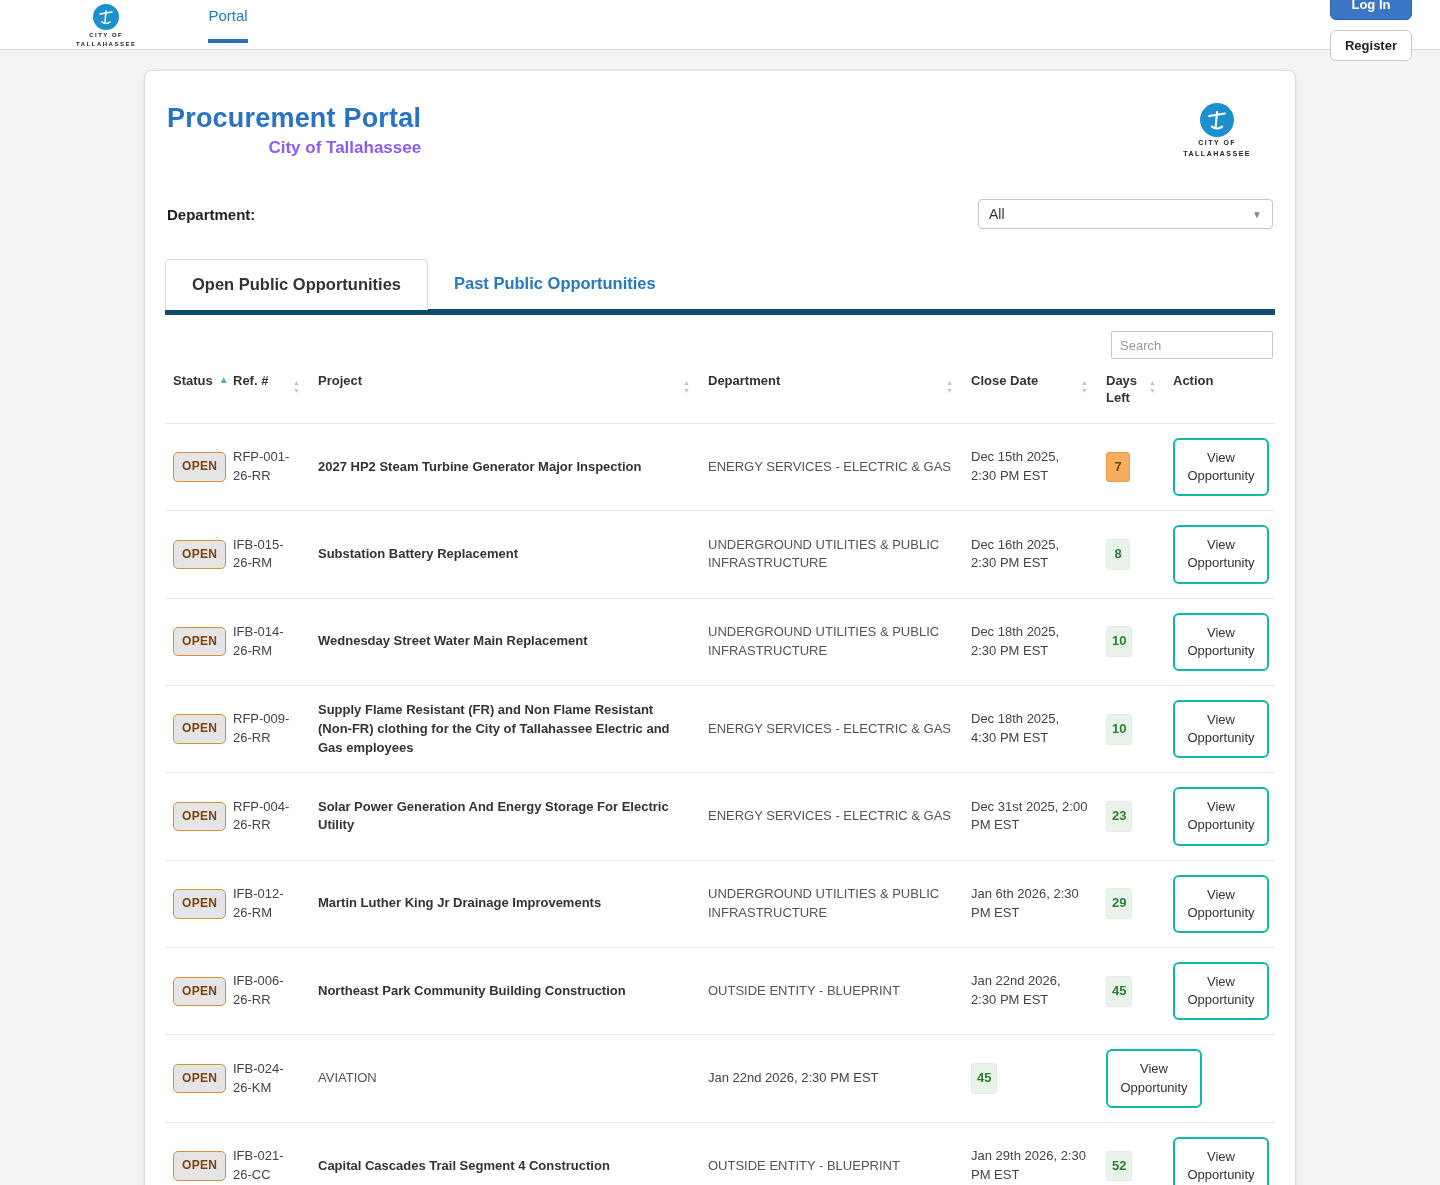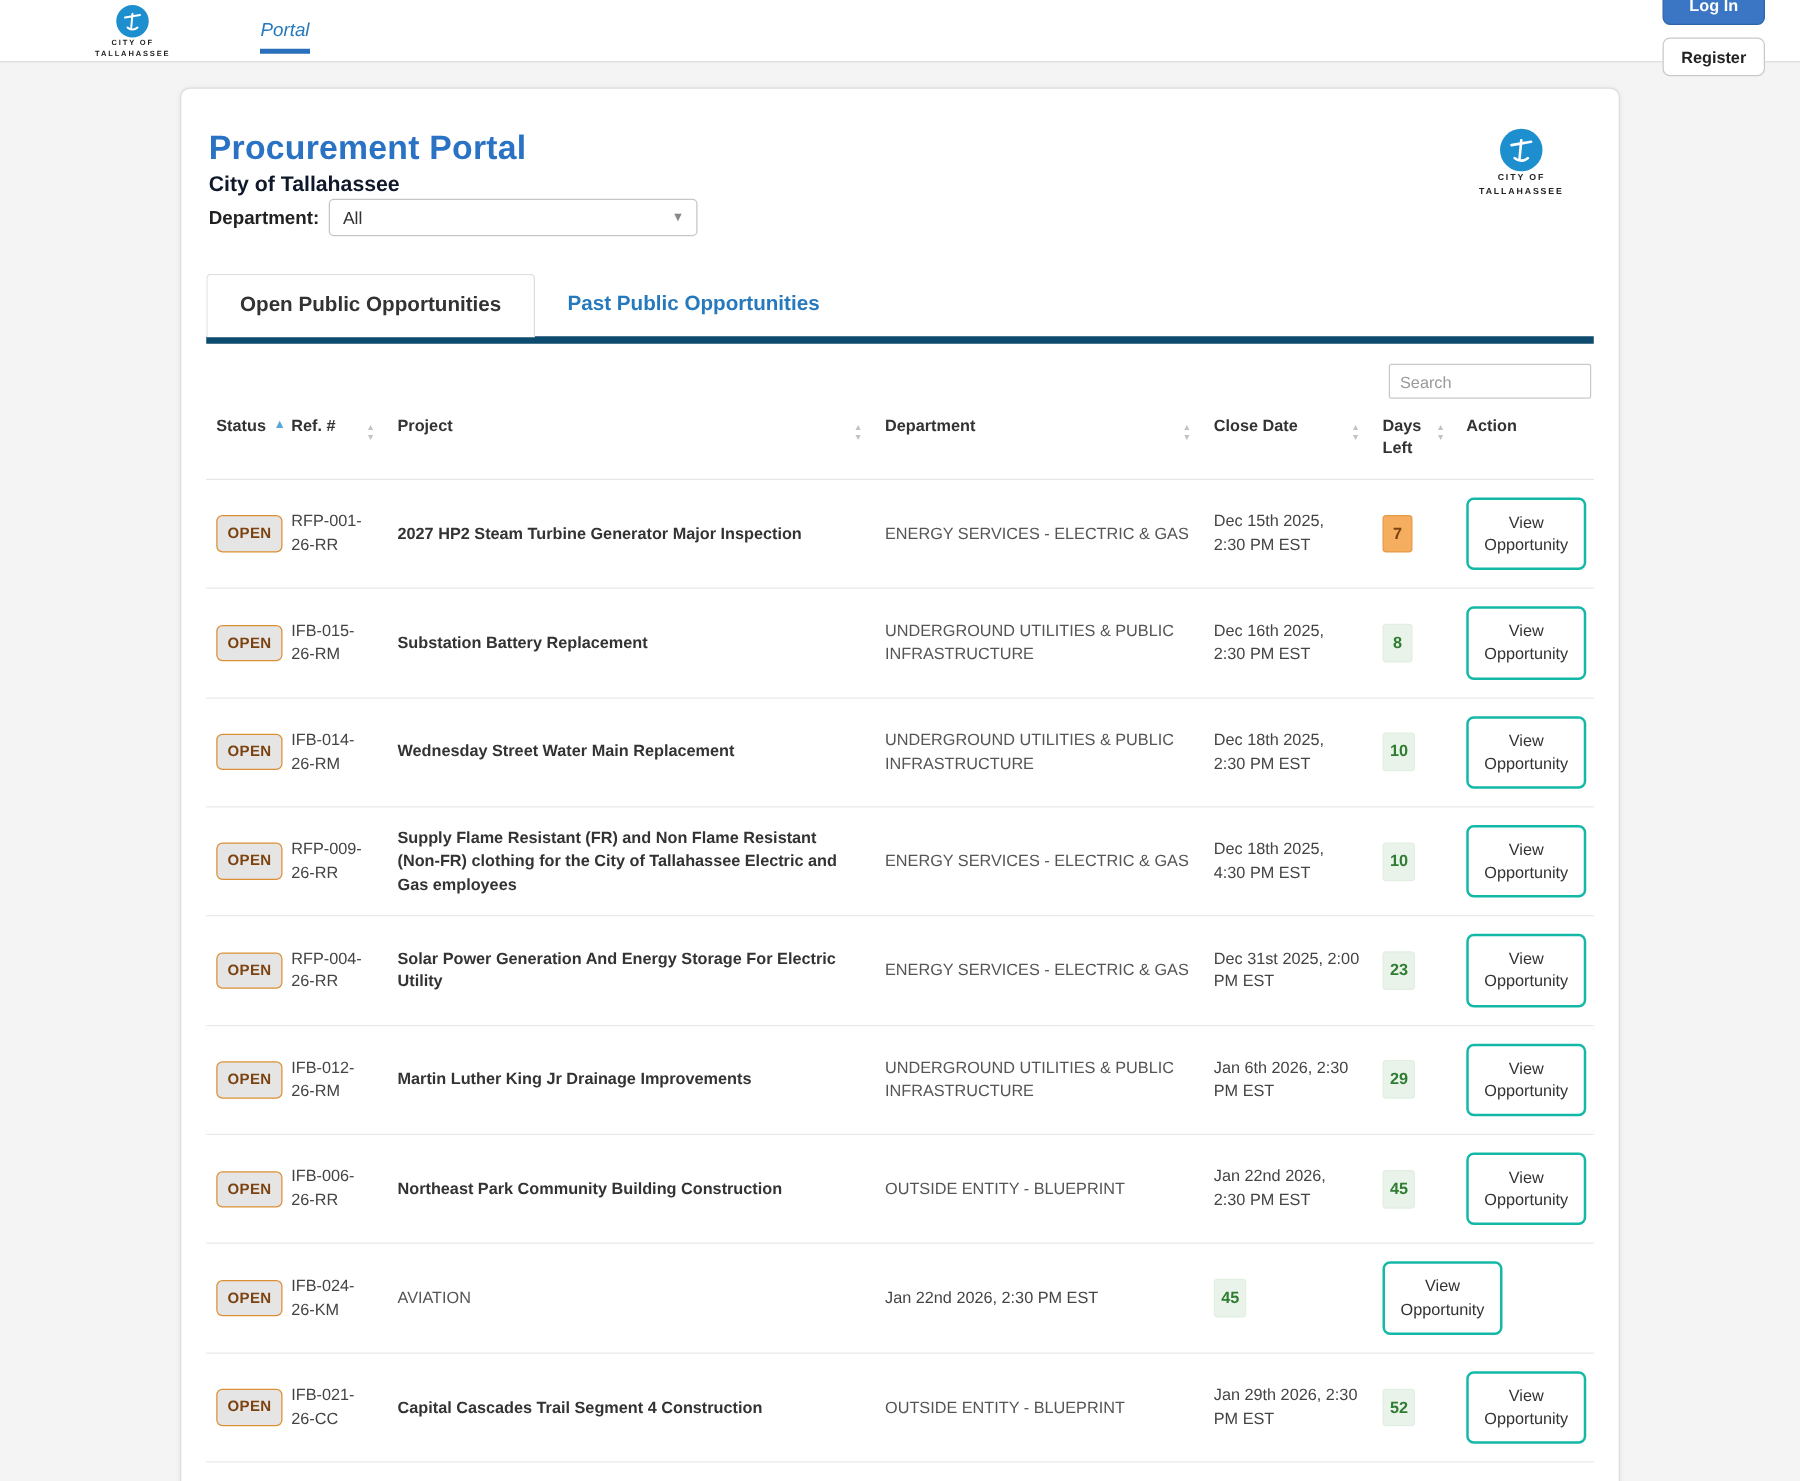--- a/index.html
+++ b/index.html
@@ -6,42 +6,42 @@
   html,body { width:1440px; height:1185px; }
   body { font-family:"Liberation Sans", sans-serif; background:#f4f4f4; color:#333; }
 
   
   .navbar { height:50px; background:#fff; border-bottom:1px solid #d9d9d9;
             display:flex; align-items:center; padding:0 28px; position:relative; }
   .brand { display:flex; flex-direction:column; align-items:center; margin-left:48px; padding-top:4px; }
   .brand-circle { width:26px; height:26px; border-radius:50%; background:#1e8fce; position:relative; }
   .brand-circle svg { position:absolute; inset:0; }
   .brand-text { font-size:6px; font-weight:bold; letter-spacing:1.5px; color:#222; text-align:center; line-height:1.5; margin-top:1px; }
-  .nav-portal { margin-left:72px; height:36px; display:flex; align-items:center; position:relative;font-style:italic; }
+  .nav-portal { margin-left:72px; height:36px; display:flex; position:relative; }
   .nav-portal a { color:#2779bd; font-size:15px; text-decoration:none; }
   .nav-portal .active-bar { position:absolute; bottom:0; left:0; right:0; height:4px; background:#2a6fbb; }
   .nav-actions { margin-left:auto; display:flex; gap:10px;flex-direction:column; }
   .btn-login { background:#3a76c4; border:1px solid #2f64a8; color:#fff; font-weight:bold;
                font-size:13px; padding:7px 16px; border-radius:6px; cursor:pointer; }
   .btn-register { background:#fff; border:1px solid #c9c9c9; color:#222; font-weight:bold;
                   font-size:13px; padding:7px 14px; border-radius:6px; cursor:pointer; }
 
   
   .card { width:1152px; margin:20px auto 0; background:#fff; border:1px solid #ddd;
           border-radius:8px; box-shadow:0 1px 4px rgba(0,0,0,.08); padding:26px 20px 28px; }
 
   .card-header { display:flex; justify-content:space-between; align-items:flex-start; padding:6px 2px 0; }
   .page-title { color:#2a72c4; font-size:27px; font-weight:bold; letter-spacing:.2px; }
-  .page-subtitle { color:#0f172a; font-size:17px; font-weight:bold; margin-top:4px; }
+  .page-subtitle { color:#8b5cf6; font-size:17px; font-weight:bold; margin-top:4px;text-align:right; }
   .card-logo { display:flex; flex-direction:column; align-items:center; margin-right:22px; }
   .card-logo .brand-circle { width:34px; height:34px; }
   .card-logo .brand-text { font-size:7px; }
 
   
-  .filter-row { display:flex; align-items:center; padding:0 2px; }
+  .filter-row { display:flex; align-items:center; margin-top:40px; padding:0 2px;justify-content:space-between; }
   .filter-label { font-size:15px; font-weight:bold; color:#222; margin-right:8px; }
   .select-box { width:295px; height:30px; border:1px solid #c6c6c6; border-radius:4px;
                 display:flex; align-items:center; padding:12px 10px; font-size:14px; color:#333;
                 justify-content:space-between; cursor:pointer; background:#fff; }
   .select-caret { color:#888; font-size:10px; }
 
   
   .tabs { display:flex; margin-top:30px; border-bottom:6px solid #0c4a6e; }
   .tab { padding:15px 26px; font-size:16.5px; font-weight:bold; cursor:pointer; }
   .tab.active { color:#333; border:1px solid #ddd; border-bottom:1px solid #fff;

